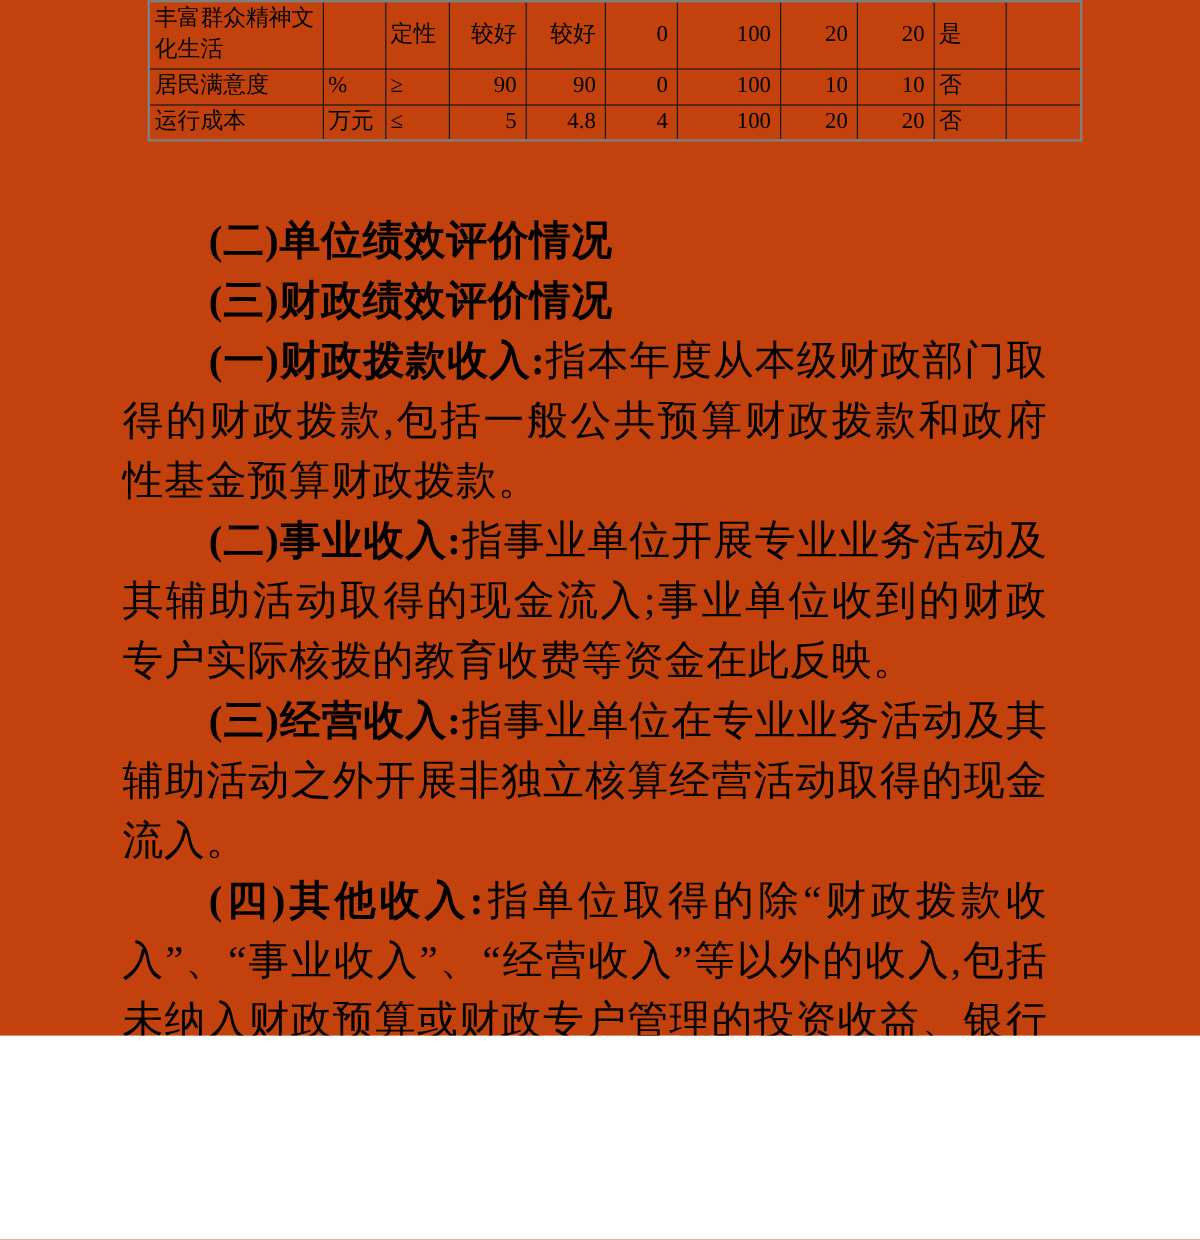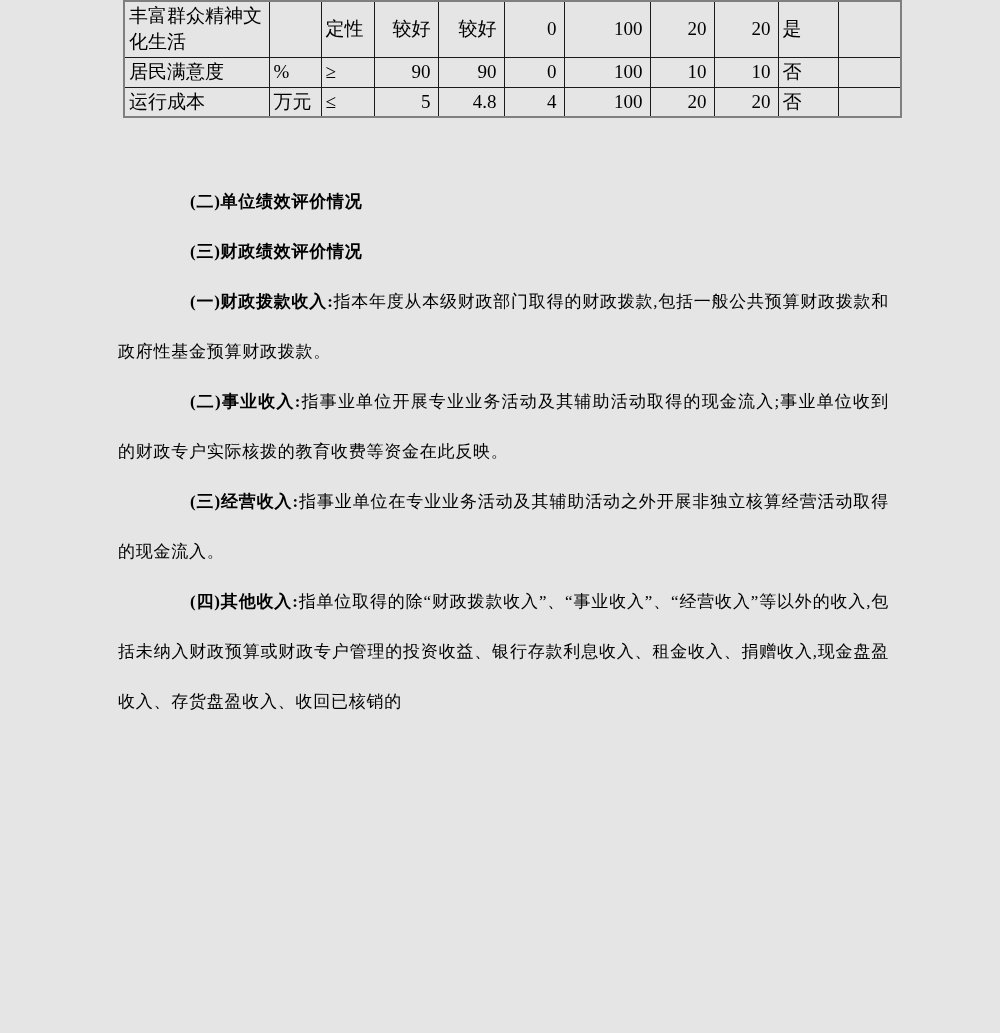--- a/index.html
+++ b/index.html
@@ -1,21 +1,21 @@
 <!DOCTYPE html>
 <html><head>
 <meta charset="utf-8">
 <style>
   html,body{margin:0;padding:0;}
   body{
     width:1000px;height:1033px;background:#ffffff;color:#000000;
     font-family:"Liberation Serif","DejaVu Serif",serif;
     overflow:hidden;
   }
-  .page{position:relative;width:1000px;height:1033px;background:#e5e5e5;overflow:hidden;}
+  .page{position:relative;width:1000px;height:863px;background:#c2410c;overflow:hidden;}
 
   
   .ind-table{
     position:absolute;left:123px;top:0;width:777px;
     table-layout:fixed;border-collapse:collapse;
     font-size:19px;line-height:26px;
     border:2px solid #7f7f7f;
   }
   .ind-table td{
     border:1px solid #1a1a1a;
@@ -23,22 +23,22 @@
     vertical-align:middle;
     word-break:break-all;
     overflow:hidden;
   }
   .ind-table tr{height:30px;}
   .ind-table tr:first-child{height:56px;}
   .ind-table td.num{text-align:right;padding-right:7px;}
 
   
   .doc-text{
-    position:absolute;left:118px;top:177px;width:771px;
-    font-size:17px;line-height:50px;letter-spacing:0.75px;
+    position:absolute;left:102px;top:177px;width:771px;
+    font-size:34px;line-height:50px;letter-spacing:0.75px;
     text-align:justify;text-justify:inter-character;
   }
   .doc-text p{margin:0;text-indent:72px;}
   .doc-text p.h-serif{font-weight:700;text-align:left;}
   .doc-text p.h-sans{
     font-family:"Liberation Sans","DejaVu Sans",sans-serif;
     font-weight:700;text-align:left;margin-top:10px;
   }
   .doc-text .lead{font-weight:700;}
 </style>

